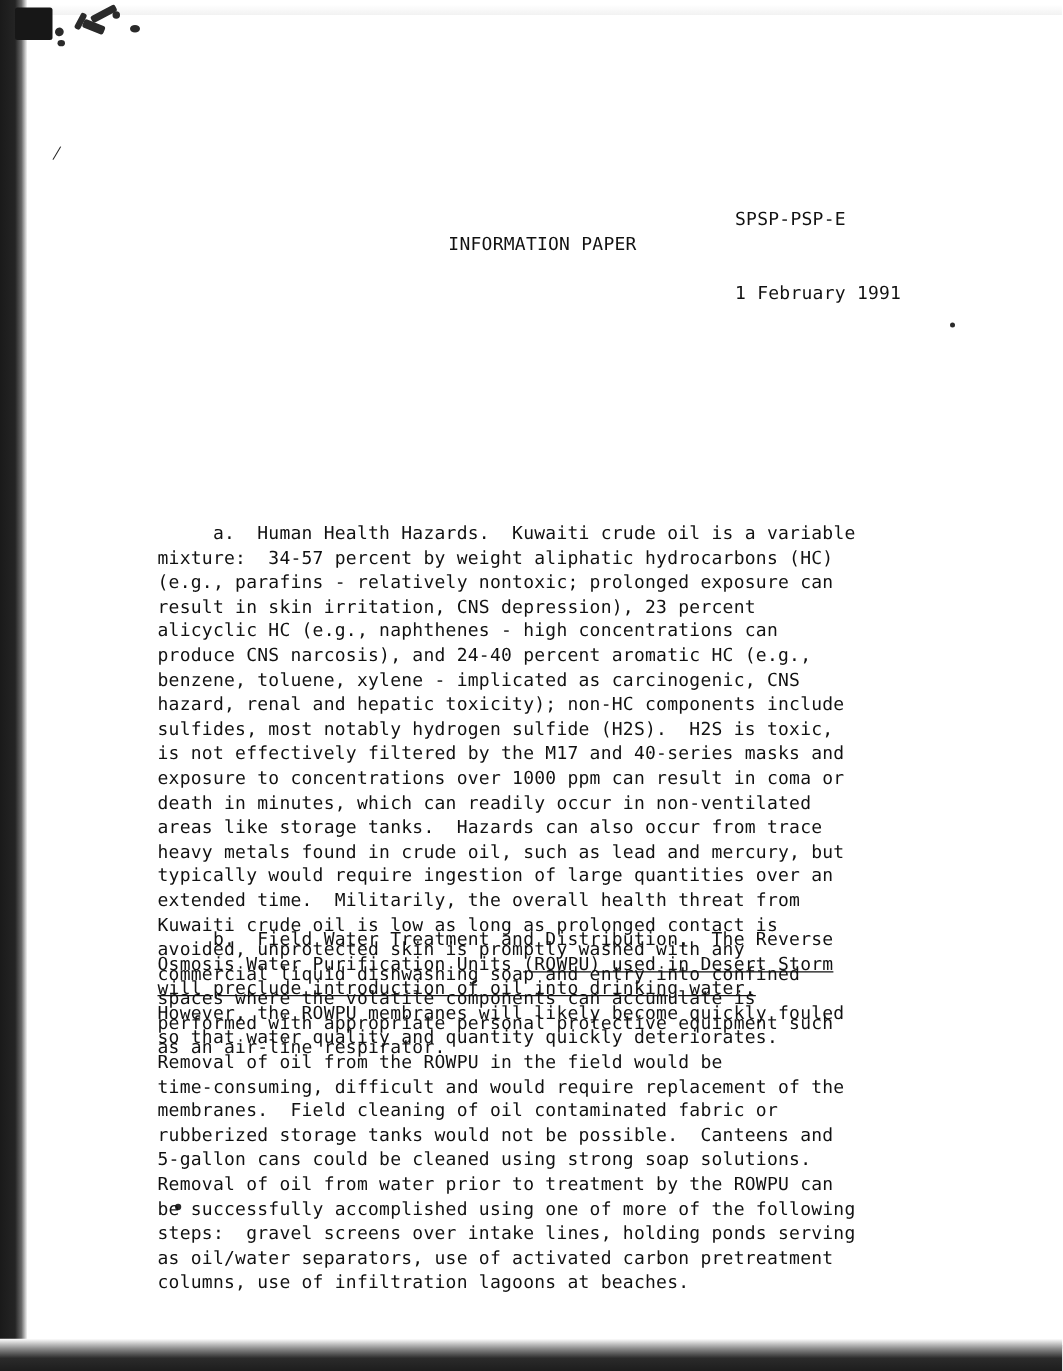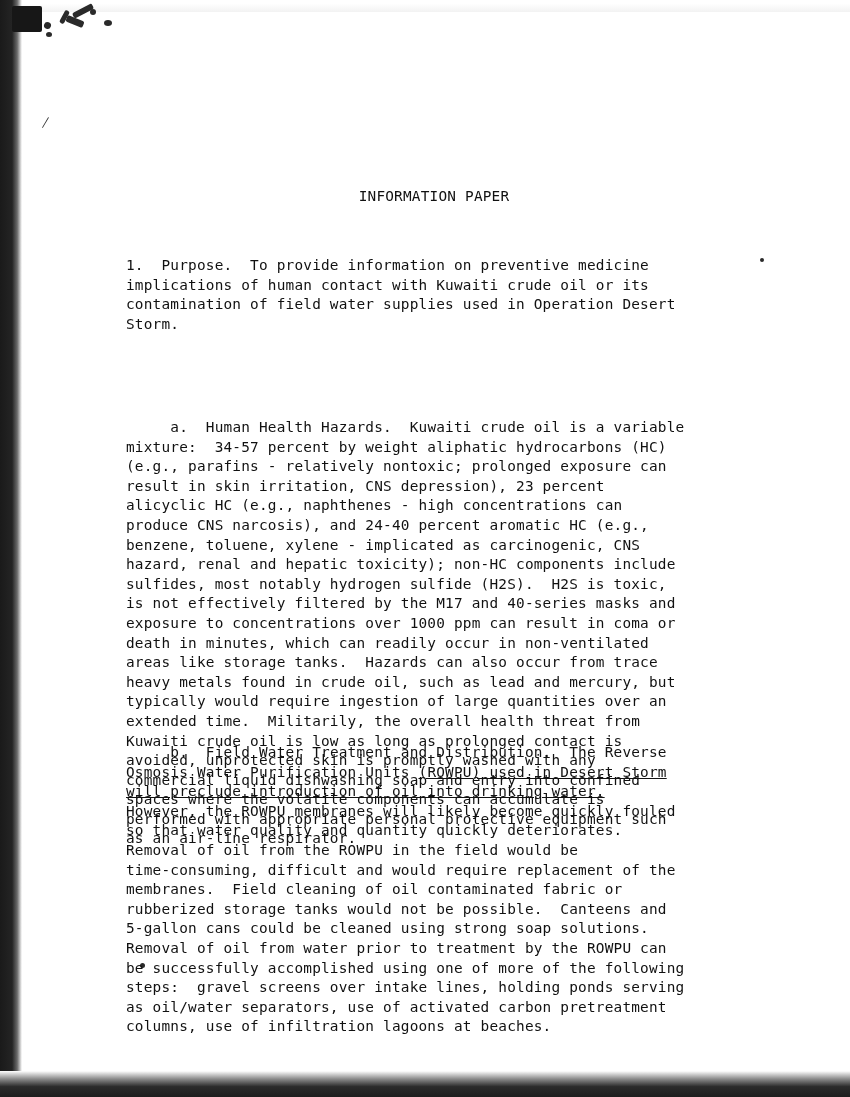--- a/index.html
+++ b/index.html
@@ -152,28 +152,28 @@
   <div class="speck s5"></div>
   <div class="speck s6"></div>
   <div class="speck s7"></div>
   <div class="speck s8"></div>
   <div class="speck s9"></div>
 
   <div class="slash-mark">/</div>
 
   <div class="doc">
 
+    <div class="hdr mono">
+      <div>SPSP-PSP-E</div>
+      <div>1 February 1991</div>
+    </div>
 
     <div class="title mono">INFORMATION PAPER</div>
 
 
-    <div class="para mono p1">1.  Purpose.  To provide information on preventive medicine
-implications of human contact with Kuwaiti crude oil or its
-contamination of field water supplies used in Operation Desert
-Storm.</div>
 
 
     <div class="para mono p3">     a.  Human Health Hazards.  Kuwaiti crude oil is a variable
 mixture:  34-57 percent by weight aliphatic hydrocarbons (HC)
 (e.g., parafins - relatively nontoxic; prolonged exposure can
 result in skin irritation, CNS depression), 23 percent
 alicyclic HC (e.g., naphthenes - high concentrations can
 produce CNS narcosis), and 24-40 percent aromatic HC (e.g.,
 benzene, toluene, xylene - implicated as carcinogenic, CNS
 hazard, renal and hepatic toxicity); non-HC components include

